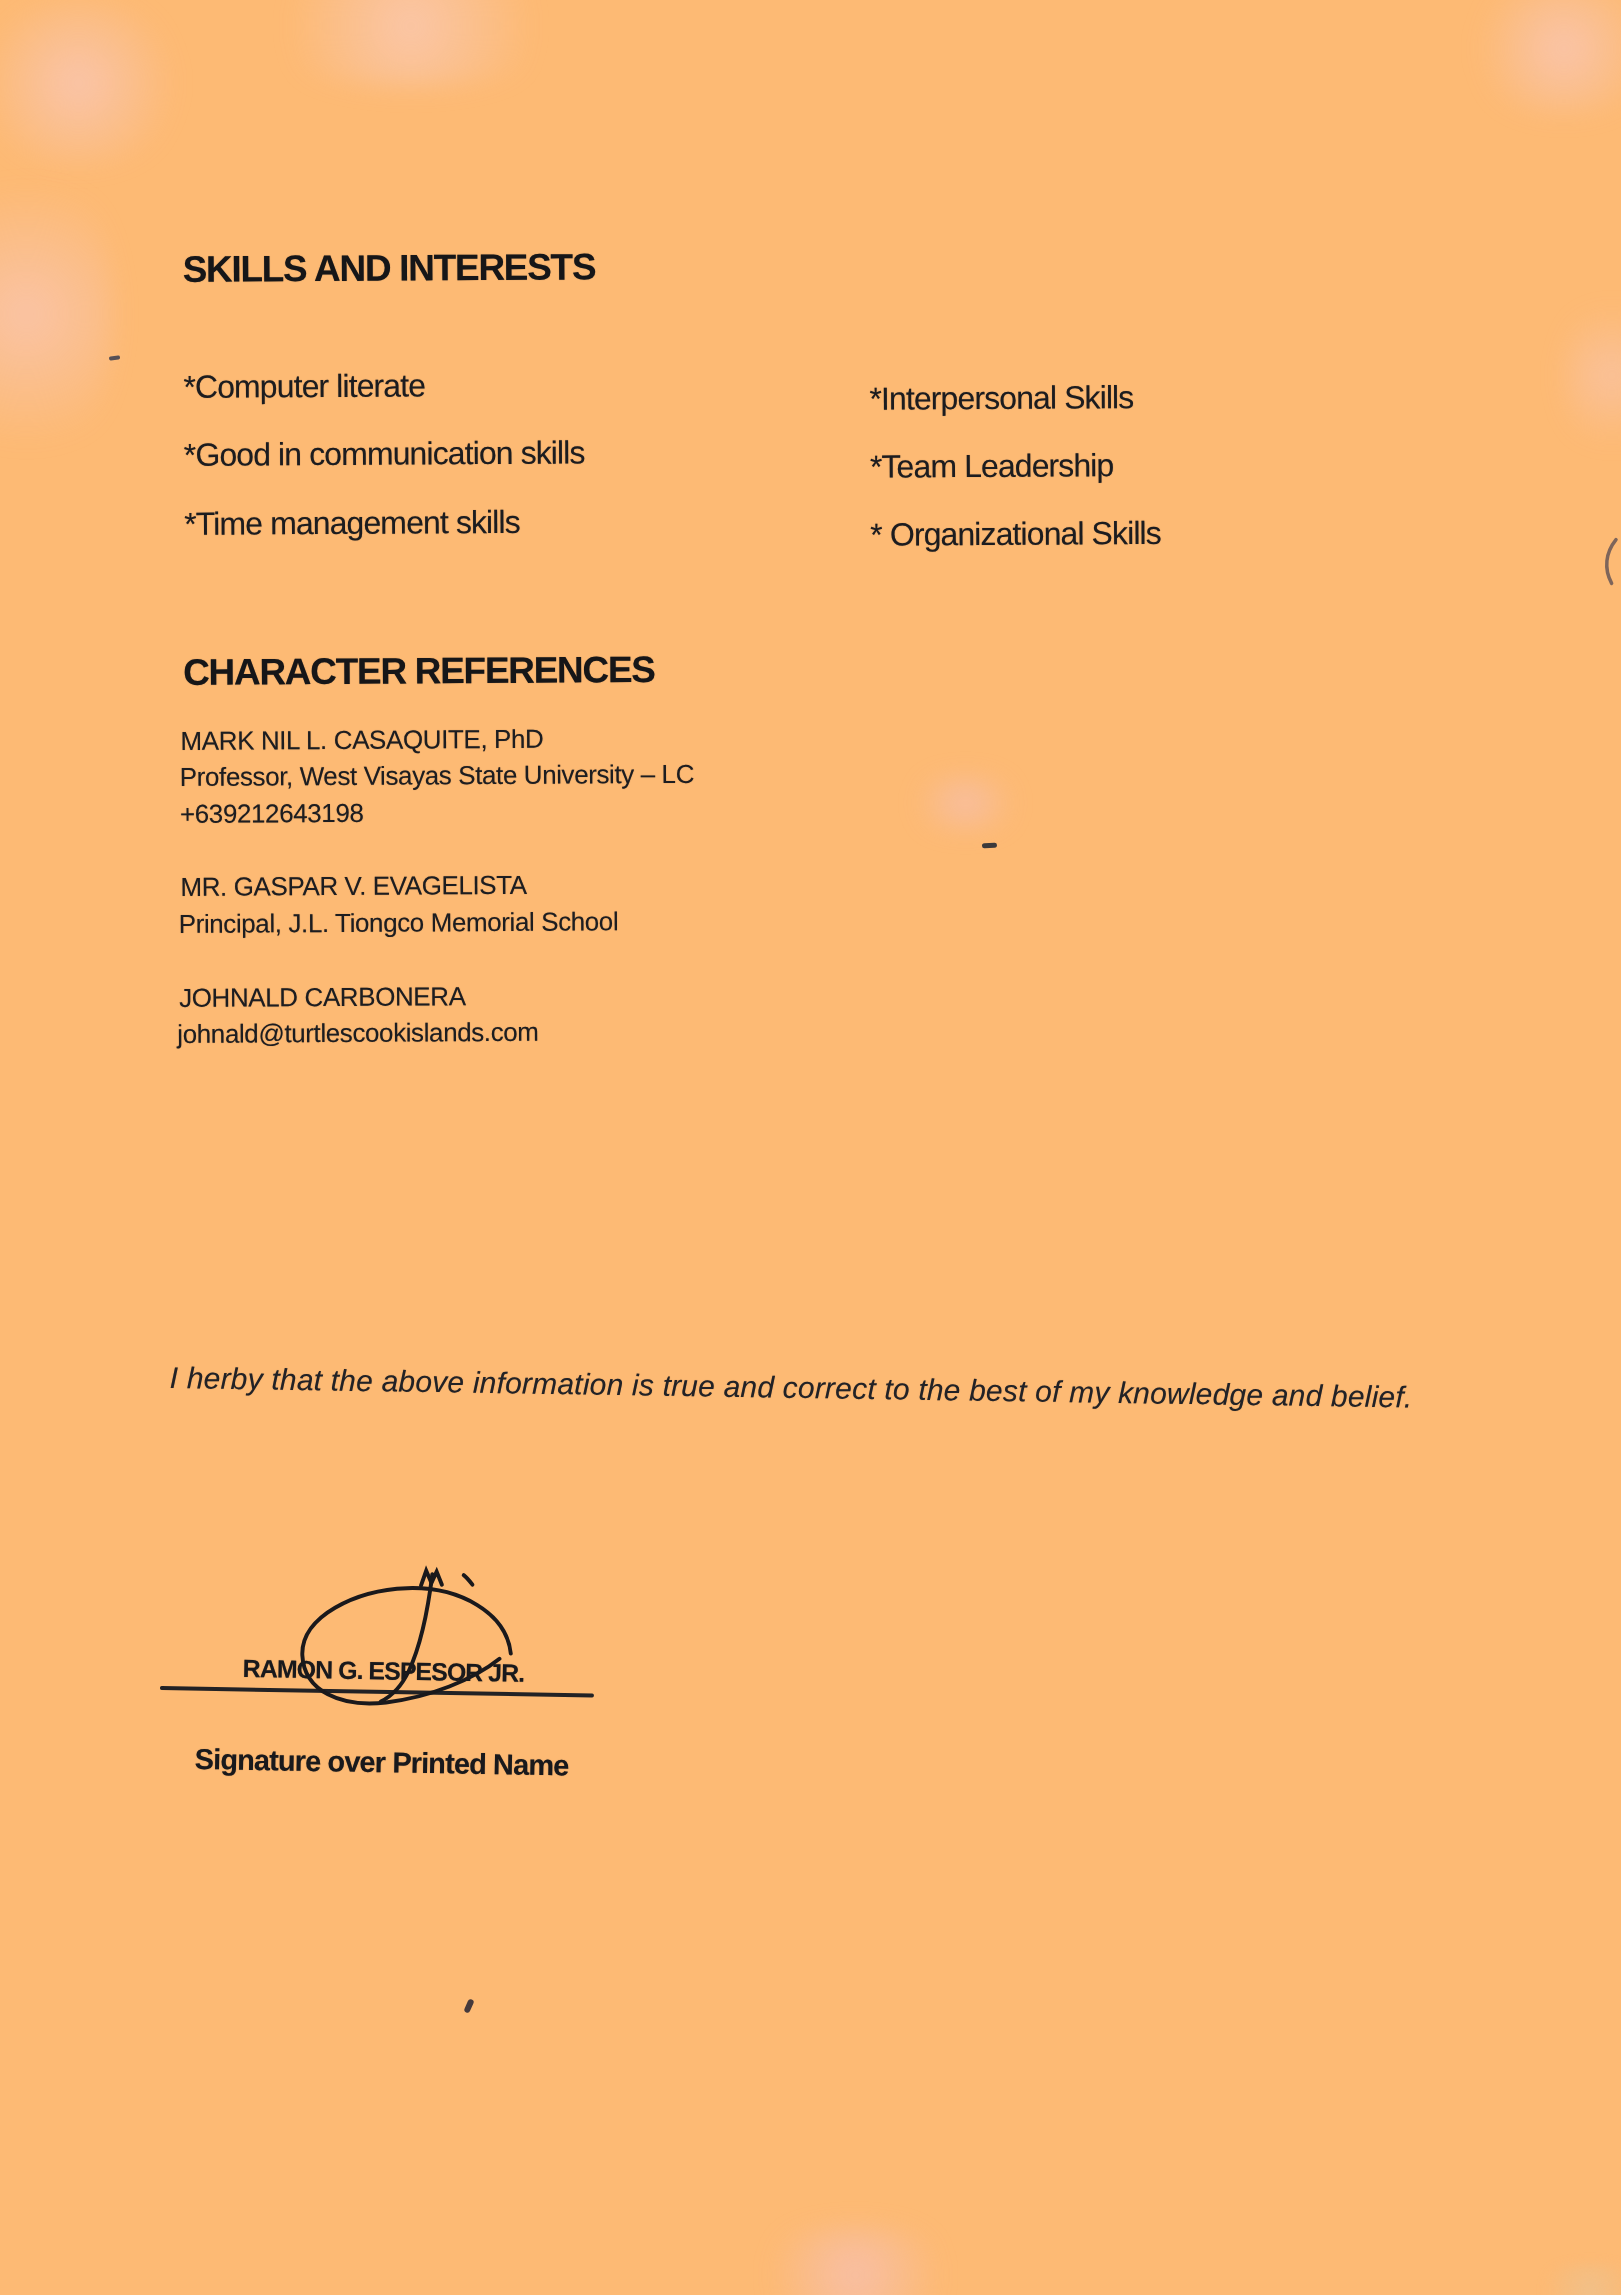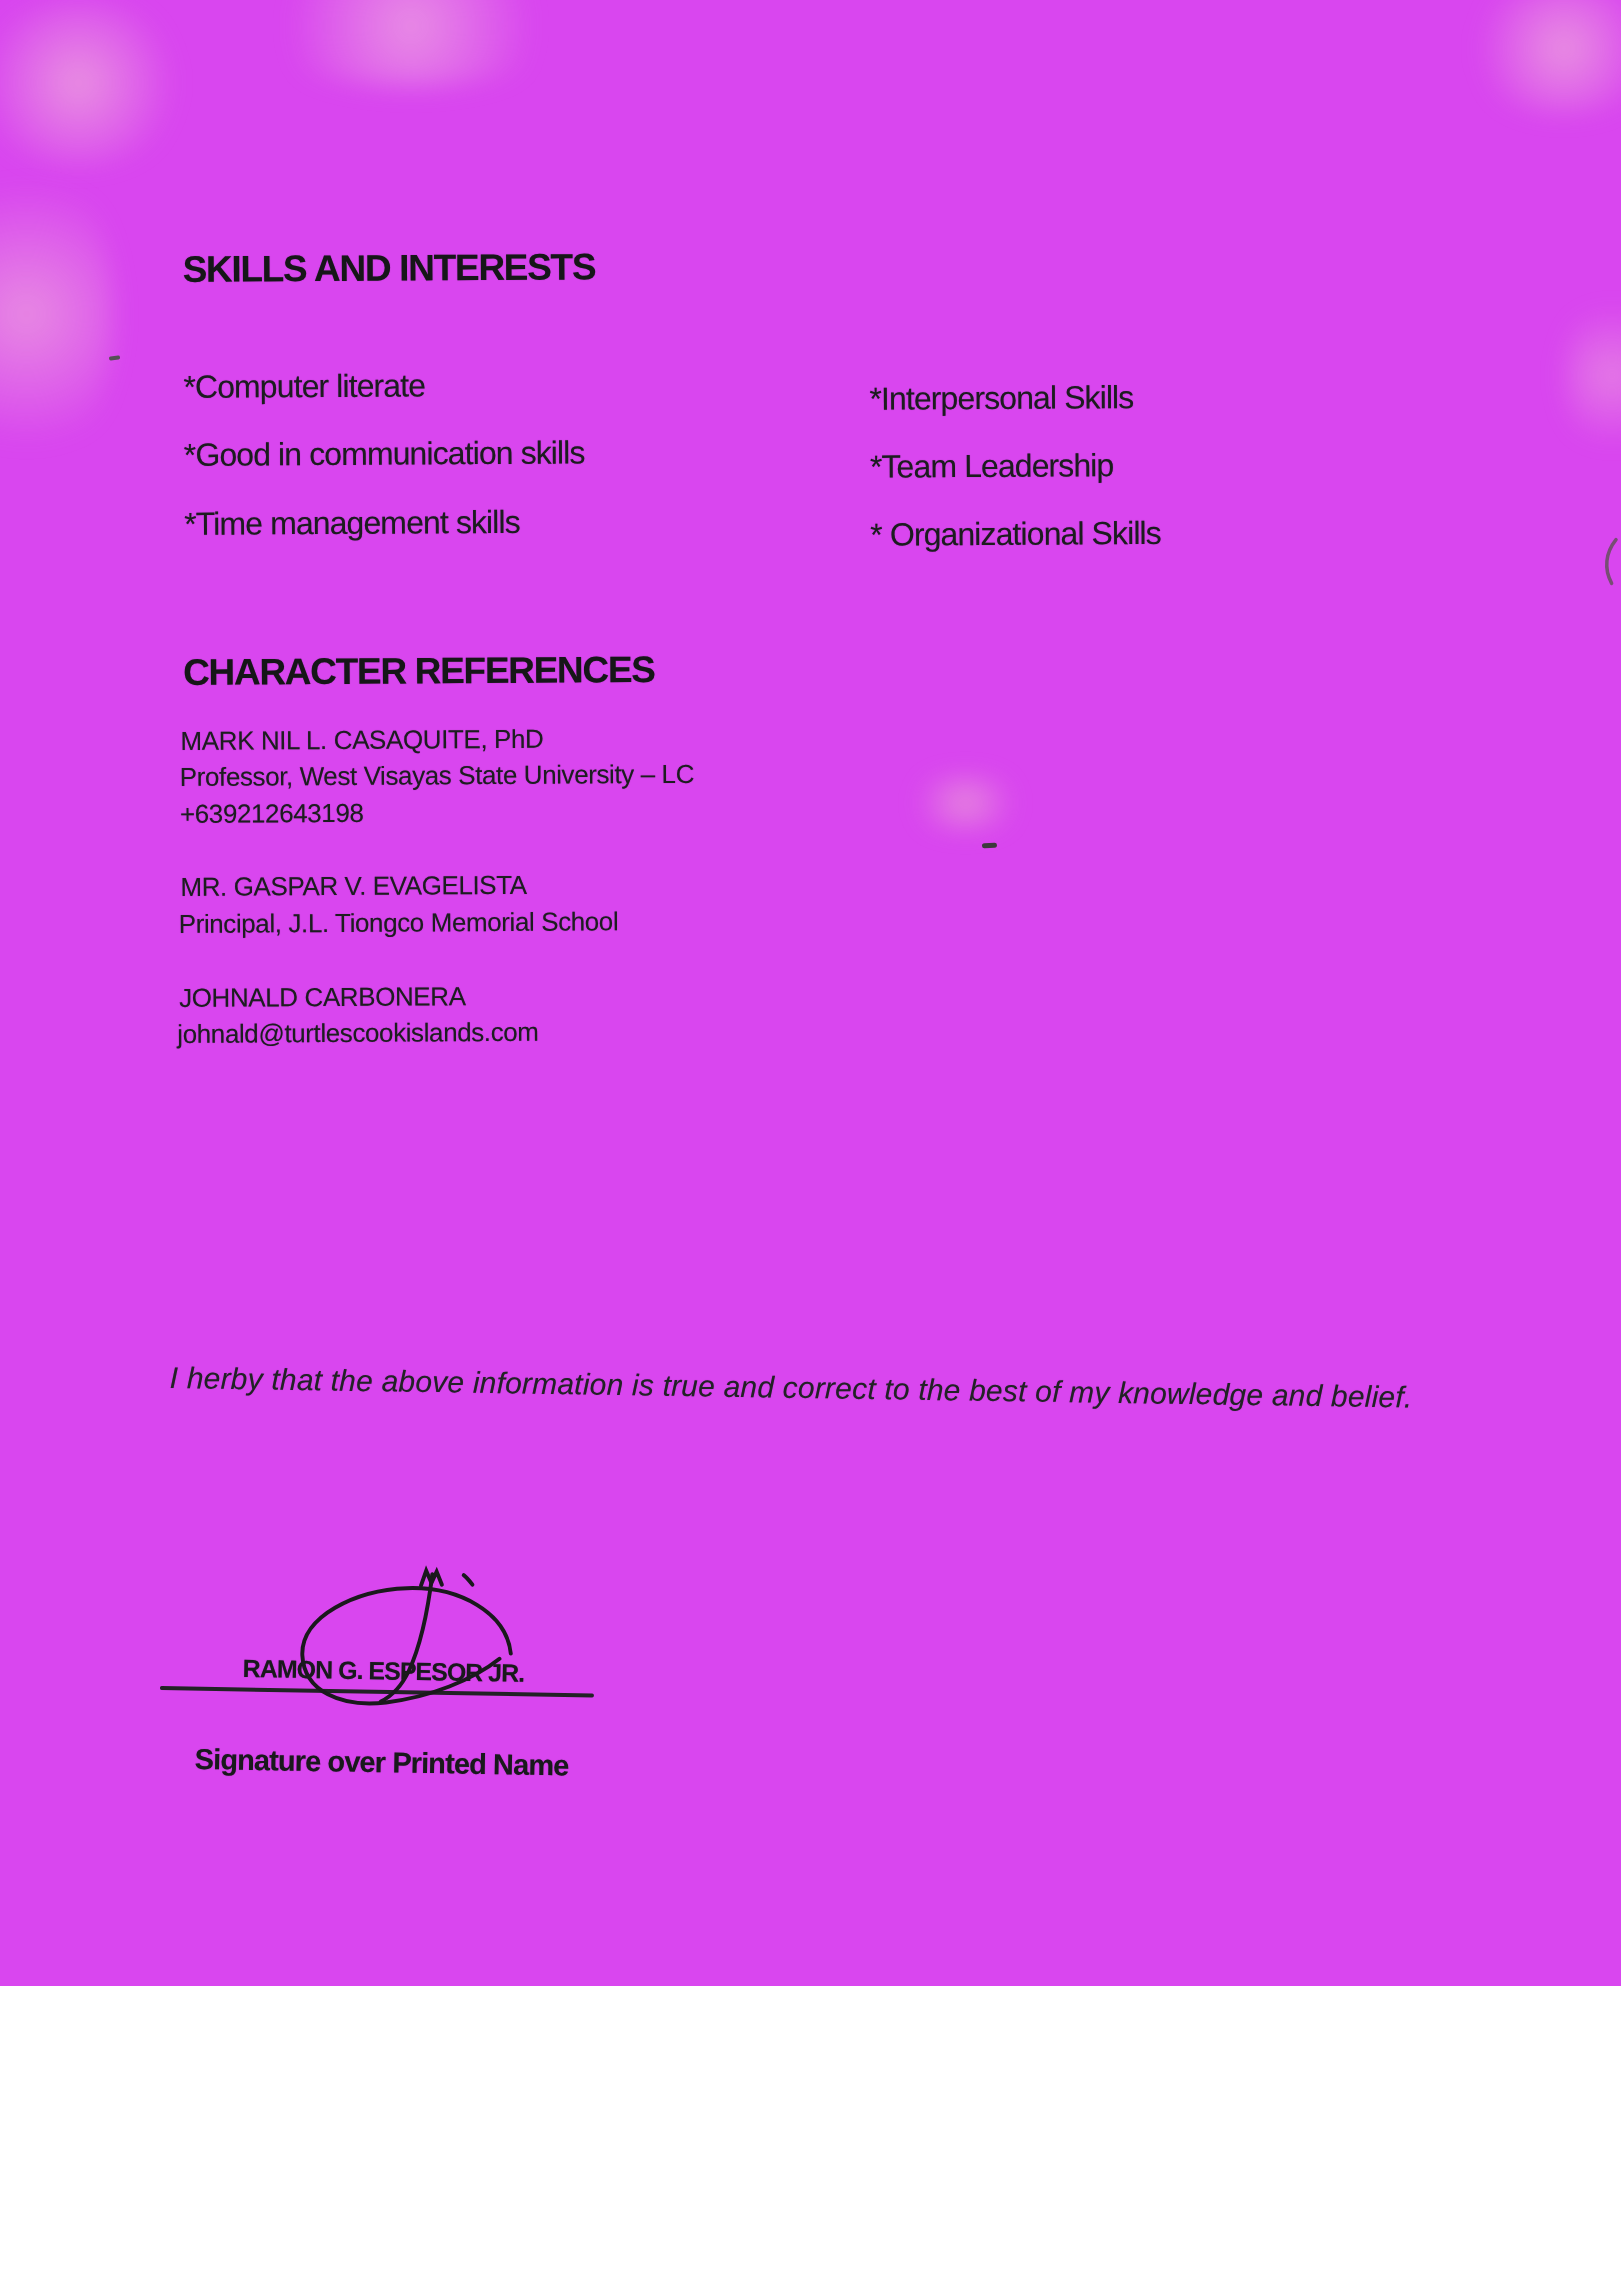--- a/index.html
+++ b/index.html
@@ -1,19 +1,19 @@
 <!DOCTYPE html>
 <html style="font-size:14px"><head>
 <meta charset="utf-8">
 <style>
   html,body{margin:0;padding:0;background:#ffffff;}
   .page{
     position:relative;
-    width:1621px;height:1986px;
-    background:#d946ef;
+    width:1621px;height:2295px;
+    background:#fdba74;
     overflow:hidden;
     font-family:"Liberation Sans", sans-serif;
     color:#1b1b1e;
     text-align:center;
   }
   .abs{position:absolute;}
   .txt{white-space:nowrap; text-shadow:0 0 0.9px rgba(25,25,28,.45);}
   .heading{
     font-size:37px;font-weight:700;letter-spacing:-1.3px;color:#161618;
   }

